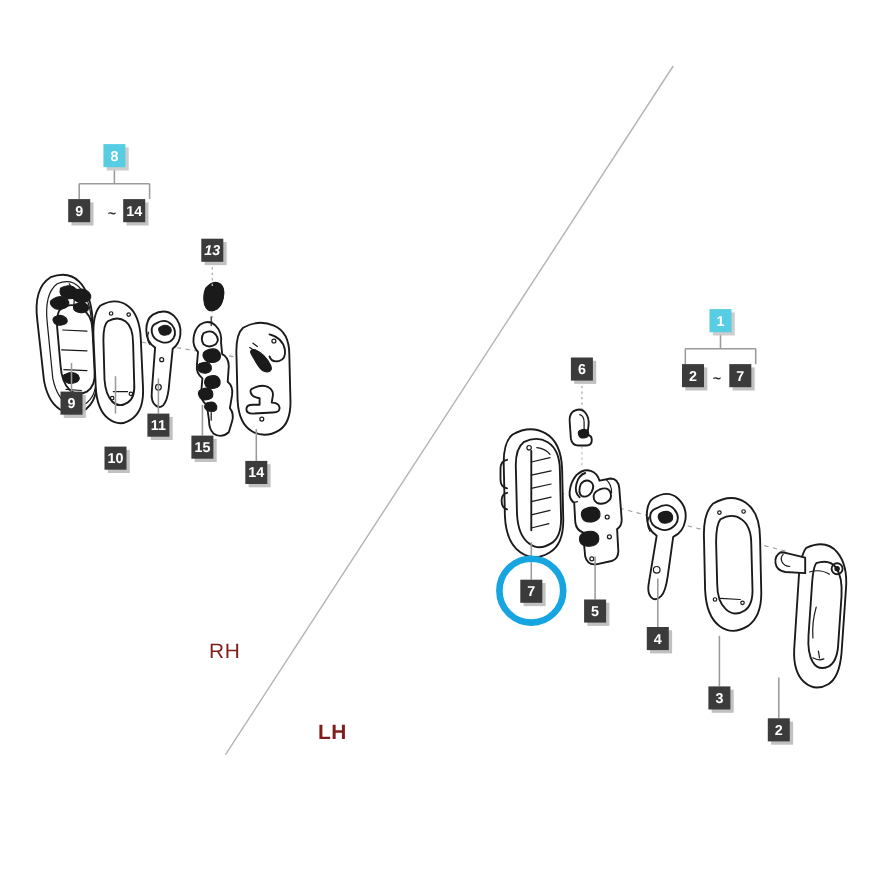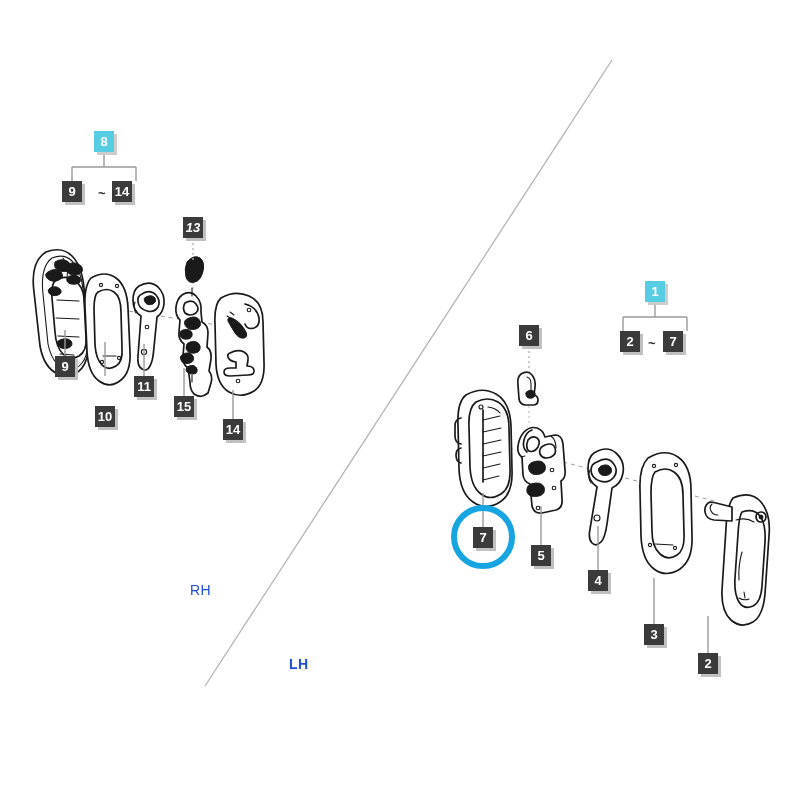--- a/index.html
+++ b/index.html
@@ -59,22 +59,22 @@
   .tilde {
     position: absolute;
     color: #2b2b2b;
     font-size: 13px;
     font-family: "Liberation Sans", sans-serif;
     font-weight: bold;
     user-select: none;
   }
   .side-label {
     position: absolute;
-    color: #1d4ed8;
-    font-size: 14px;
+    color: #7f1d1d;
+    font-size: 19px;
     font-family: "Liberation Sans", sans-serif;
     letter-spacing: 0.5px;
     user-select: none;
   }
   .highlight-ring {
     position: absolute;
     border-radius: 50%;
     border: 6px solid #16a5e0;
     box-sizing: border-box;
     pointer-events: none;

